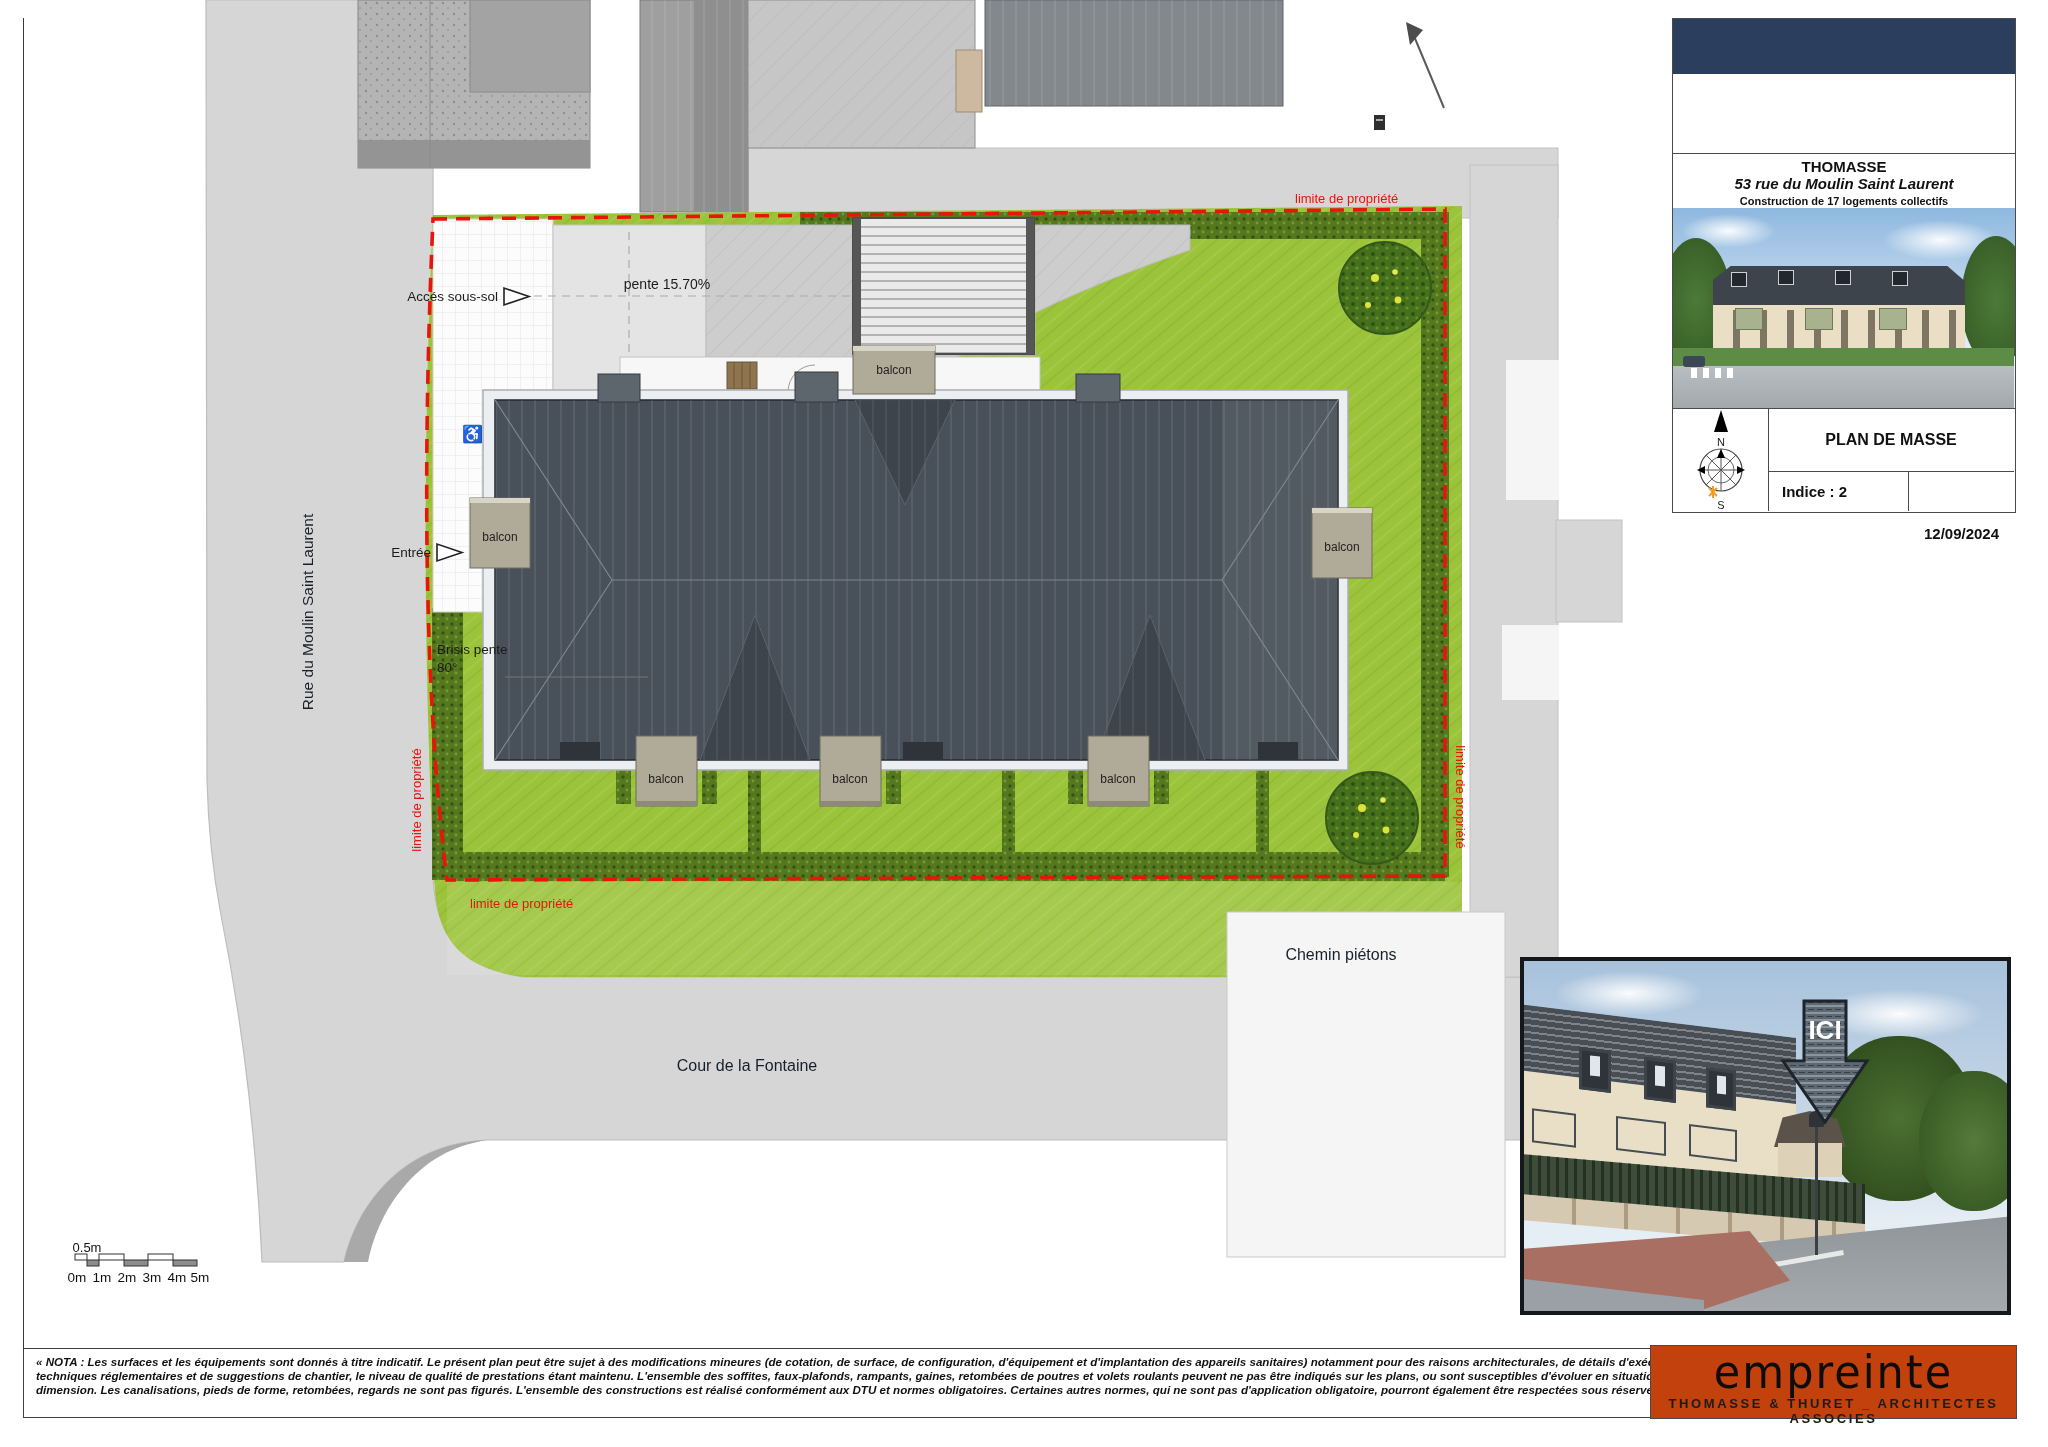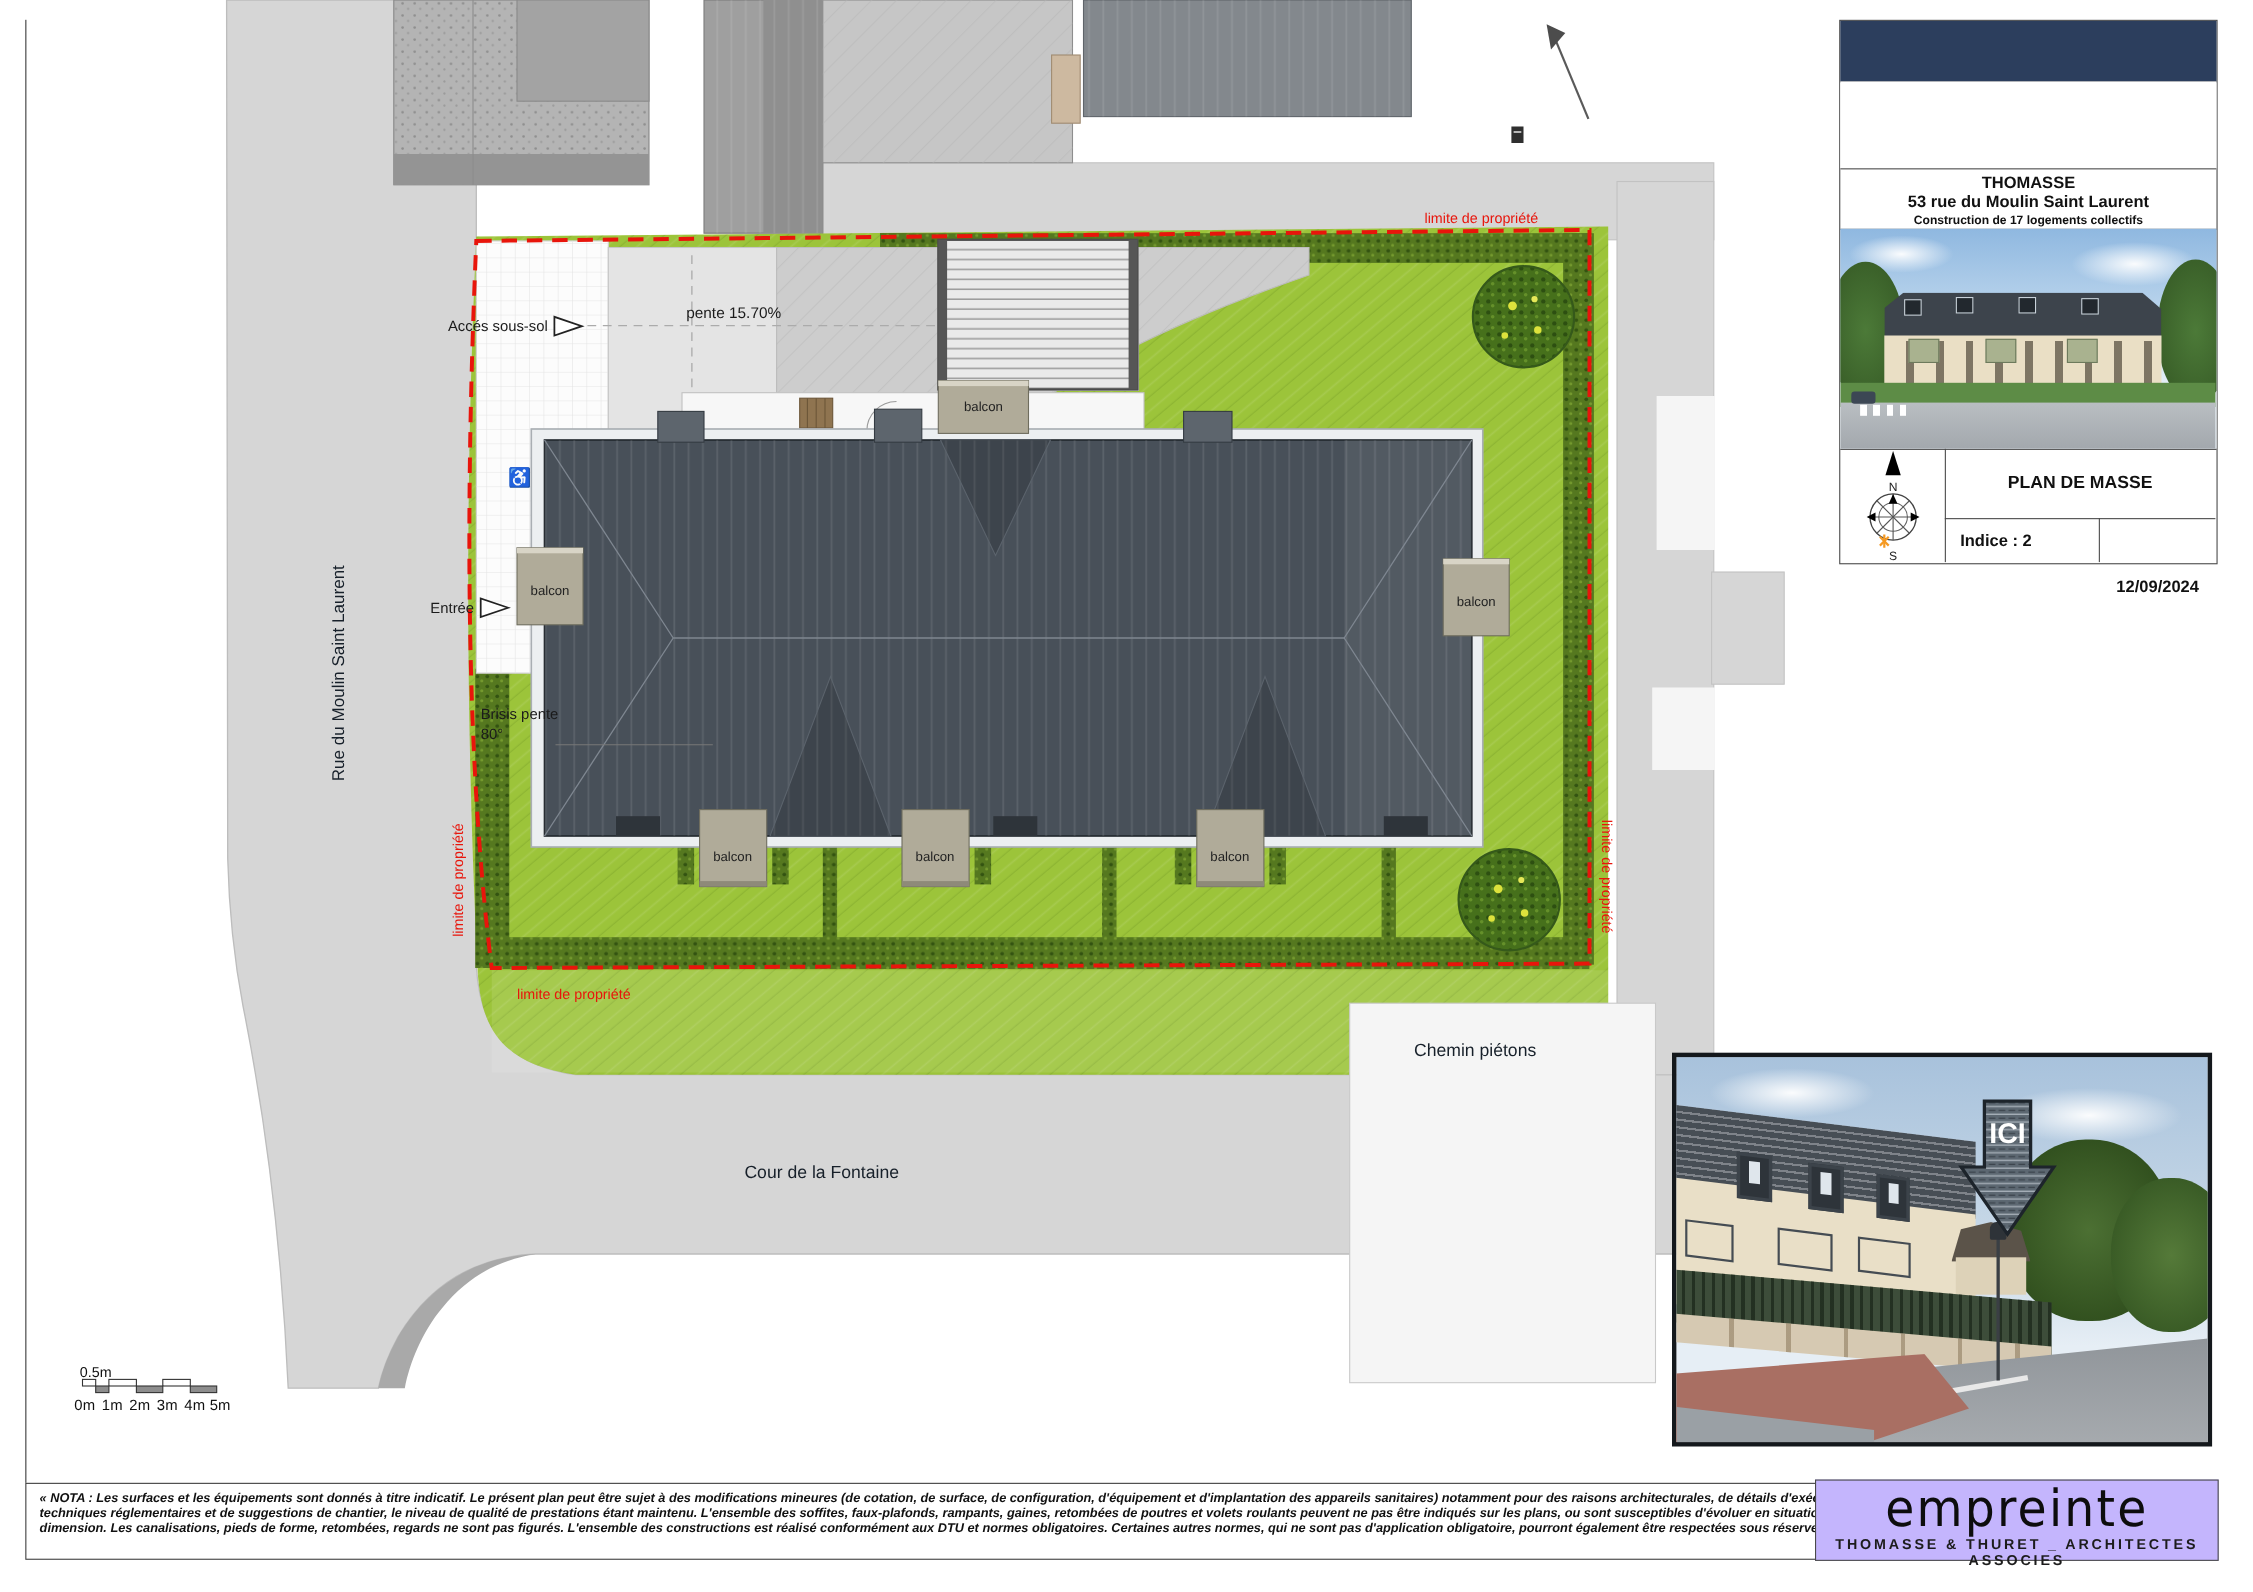--- a/index.html
+++ b/index.html
@@ -7,21 +7,21 @@
         font-family:"Liberation Sans",sans-serif;color:#111;}
   .abs{position:absolute;}
   
   #titleblock{left:1672px;top:18px;width:344px;height:495px;border:1.5px solid #4a4a4a;
               background:#fff;box-sizing:border-box;}
   #tb-navy{left:0;top:0;width:100%;height:55px;border-bottom:1px solid #4a4a4a;}
   #tb-empty{left:0;top:55px;width:100%;height:79px;border-bottom:1px solid #4a4a4a;background:#fff;}
   #tb-titles{left:0;top:134px;width:100%;height:55px;border-bottom:1px solid #4a4a4a;
              text-align:center;font-weight:bold;}
   #tb-titles .l1{font-size:15px;margin-top:5px;}
-  #tb-titles .l2{font-size:15px;}
+  #tb-titles .l2{font-size:15px;font-style:italic;}
   #tb-titles .l3{font-size:11px;margin-top:3px;}
   #tb-render{left:0;top:189px;width:100%;height:200px;border-bottom:1px solid #4a4a4a;overflow:hidden;
              background:linear-gradient(180deg,#8fb8e0 0%,#cfe2f2 55%,#e9f1f7 75%);}
   #tb-bottom{left:0;top:389px;width:100%;height:103px;}
   #tb-compass-cell{left:0;top:0;width:95px;height:103px;border-right:1px solid #4a4a4a;}
   #tb-right{left:95px;top:0;width:246px;height:103px;}
   #tb-plantitle{left:0;top:0;width:100%;height:63px;border-bottom:1px solid #4a4a4a;
                 display:flex;align-items:center;justify-content:center;font-weight:bold;font-size:16px;}
   #tb-indice{left:0;top:63px;width:141px;height:40px;border-right:1px solid #4a4a4a;
              display:flex;align-items:center;padding-left:14px;box-sizing:border-box;font-weight:bold;font-size:15px;}
@@ -30,21 +30,21 @@
   
   .rcloud{border-radius:50%;background:radial-gradient(closest-side,rgba(255,255,255,.95),rgba(255,255,255,0));}
   
   #photo{left:1520px;top:957px;width:491px;height:358px;border:4px solid #14181c;box-sizing:border-box;
          background:linear-gradient(180deg,#a8c2dc 0%,#cddce9 55%,#e6eef5 75%);overflow:hidden;}
   
   #nota{left:23px;top:1348px;width:1632px;height:70px;border:1.2px solid #3f3f3f;box-sizing:border-box;
         background:#fff;padding:6px 12px;font-style:italic;font-weight:bold;font-size:11.6px;
         line-height:13.8px;white-space:nowrap;overflow:hidden;}
   #logobox{left:1650px;top:1345px;width:367px;height:74px;border:1.5px solid #4a4a4a;box-sizing:border-box;
-           background:#c4b5fd;text-align:center;}
+           background:#c2410c;text-align:center;}
   #wordmark{font-family:"DejaVu Sans",sans-serif;font-size:43px;line-height:46px;letter-spacing:2px;
             color:#0d0d0d;margin-top:3px;transform:scaleY(1.08);}
   #tagline{font-size:13px;letter-spacing:2.6px;color:#1c1c1c;margin-top:1px;font-weight:bold;}
   #leftborder{left:23px;top:18px;width:0;height:1330px;border-left:1.5px solid #3a3a3a;}
   svg text{font-family:"Liberation Sans",sans-serif;}
 </style>
 </head>
 <body>
 
 <div id="page">

